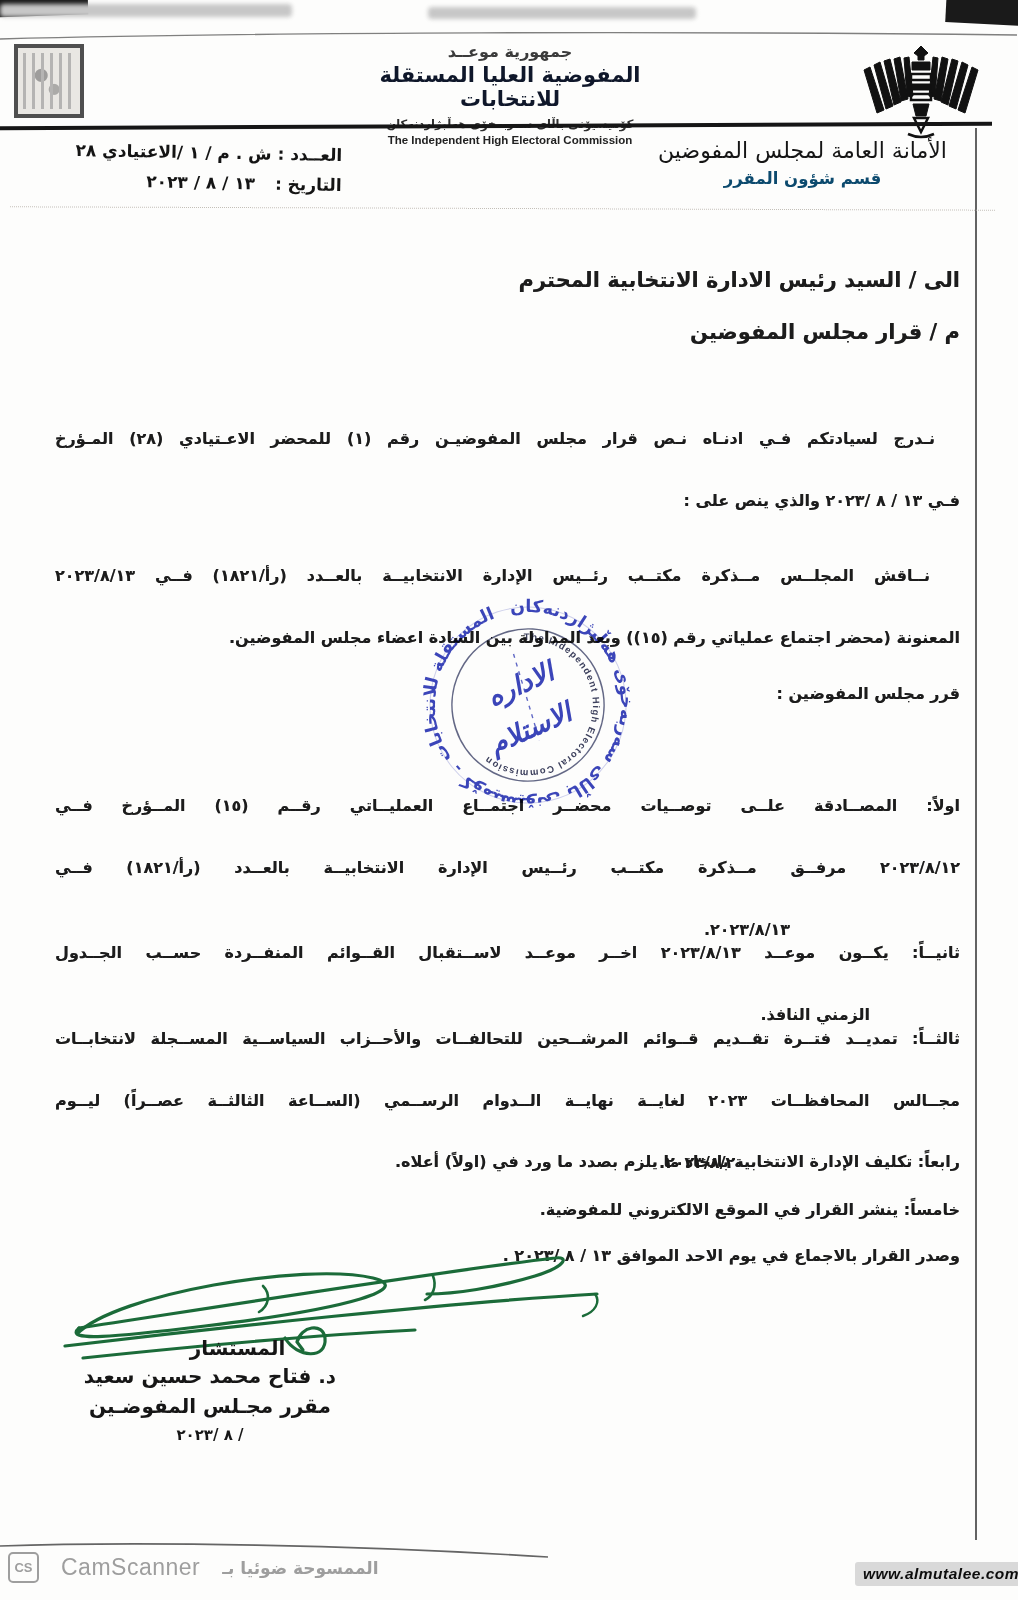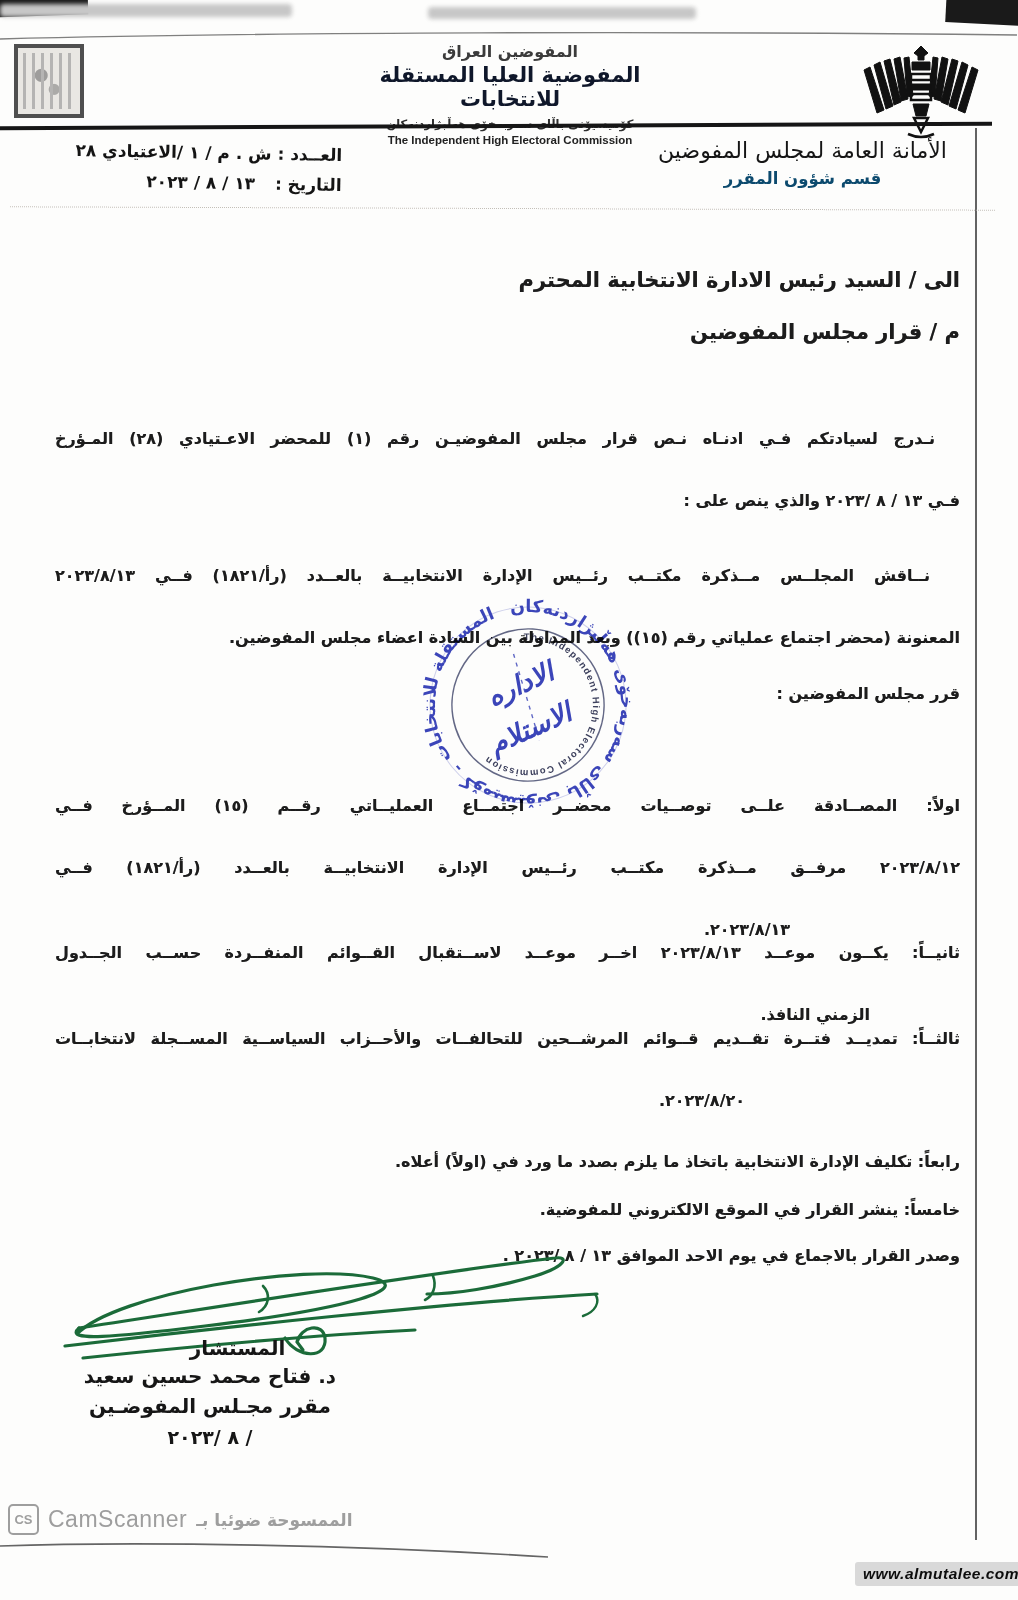--- a/index.html
+++ b/index.html
@@ -44,24 +44,24 @@
   .para .ln.fill{text-align:justify;text-align-last:justify;}
   
   .round-stamp{position:absolute;left:408px;top:592px;mix-blend-mode:multiply;opacity:.92;}
   
   .sig-svg{position:absolute;left:35px;top:1242px;}
   .sig-block{position:absolute;left:60px;top:1336px;width:300px;text-align:center;direction:rtl;
       font-weight:bold;color:#161616;}
   .sig-title{font-size:20px;margin-right:-55px;}
   .sig-name{font-size:20px;margin-top:4px;}
   .sig-role{font-size:20px;margin-top:6px;letter-spacing:1px;}
-  .sig-date{font-size:19px;margin-top:8px;}
+  .sig-date{font-size:15px;margin-top:8px;}
   
   .bottom-curve{position:absolute;left:0;top:1538px;}
-  .camscanner{position:absolute;left:8px;top:1504px;display:flex;align-items:center;gap:9px;
+  .camscanner{position:absolute;left:8px;top:1552px;display:flex;align-items:center;gap:22px;
       color:#9e9e9e;font-family:"Liberation Sans",sans-serif;}
   .cs-box{width:27px;height:27px;border:2.5px solid #9e9e9e;border-radius:5px;display:flex;
       align-items:center;justify-content:center;font-size:13px;font-weight:bold;}
   .cs-name{font-size:23px;letter-spacing:.5px;}
   .cs-ar{font-size:17px;font-weight:bold;font-family:"DejaVu Sans",sans-serif;direction:rtl;}
   .watermark{position:absolute;left:855px;top:1562px;background:#d9d9d9;color:#0d0d0d;
       font-family:"Liberation Sans",sans-serif;font-style:italic;font-weight:bold;
       font-size:15.5px;padding:3px 8px;border-radius:3px;letter-spacing:.5px;}
 </style>
 </head>
@@ -76,21 +76,21 @@
   <svg style="position:absolute;left:0;top:28px;" width="1018" height="16">
     <path d="M0,11 C260,4 680,3 1017,7" stroke="#555" stroke-width="1.4" fill="none" opacity=".75"></path>
   </svg>
   <div class="edge-line-v" style="left:975px;top:128px;height:1412px;"></div>
 
   <div class="corner-stamp">
       <div class="inner"></div>
     </div>
 
   <div class="logo-block">
-    <div class="logo-l1">المفوضين العراق</div>
+    <div class="logo-l1">جمهورية موعــد</div>
     <div class="logo-l2">المفوضية العليا المستقلة للانتخابات</div>
     <div class="logo-l3">کۆمیسیۆنی باڵای سەربەخۆی هەڵبژاردنەکان</div>
     <div class="logo-l4">The Independent High Electoral Commission</div>
   </div>
 
   <svg class="eagle" width="126" height="96" viewBox="0 0 126 96">
     <g stroke="#111" fill="#111">
 
       <path d="M6,26 L12,23 L26,66 L19,69 Z"></path>
         <path d="M16,21 L22,18 L35,62 L28,65 Z"></path>
@@ -154,20 +154,21 @@
     <div class="ln" style="padding-right:170px;">٢٠٢٣/٨/١٣.</div>
   </div>
 
   <div class="bodytext para" style="top:922px;">
     <div class="ln fill">ثانيــاً: يكــون موعــد ٢٠٢٣/٨/١٣ اخــر موعــد لاســتقبال القــوائم المنفــردة حســب الجــدول</div>
     <div class="ln" style="padding-right:90px;">الزمني النافذ.</div>
   </div>
 
   <div class="bodytext para" style="top:1008px;">
     <div class="ln fill">ثالثــاً: تمديــد فتــرة تقــديم قــوائم المرشــحين للتحالفــات والأحــزاب السياســية المســجلة لانتخابــات</div>
+    <div class="ln fill">مجــالس المحافظــات ٢٠٢٣ لغايــة نهايــة الــدوام الرســمي (الســاعة الثالثــة عصــراً) ليــوم</div>
     <div class="ln" style="padding-right:215px;">٢٠٢٣/٨/٢٠.</div>
   </div>
 
   <div class="bodytext" style="top:1152px;">رابعاً: تكليف الإدارة الانتخابية باتخاذ ما يلزم بصدد ما ورد في (اولاً) أعلاه.</div>
   <div class="bodytext" style="top:1200px;">خامساً: ينشر القرار في الموقع الالكتروني للمفوضية.</div>
   <div class="bodytext" style="top:1246px;padding-right:85px;">وصدر القرار بالاجماع في يوم الاحد الموافق ١٣ / ٨ /٢٠٢٣ .</div>
 
   <svg class="round-stamp" width="240" height="230" viewBox="0 0 240 230">
     <g transform="rotate(-18 120 113)">
       <defs>

